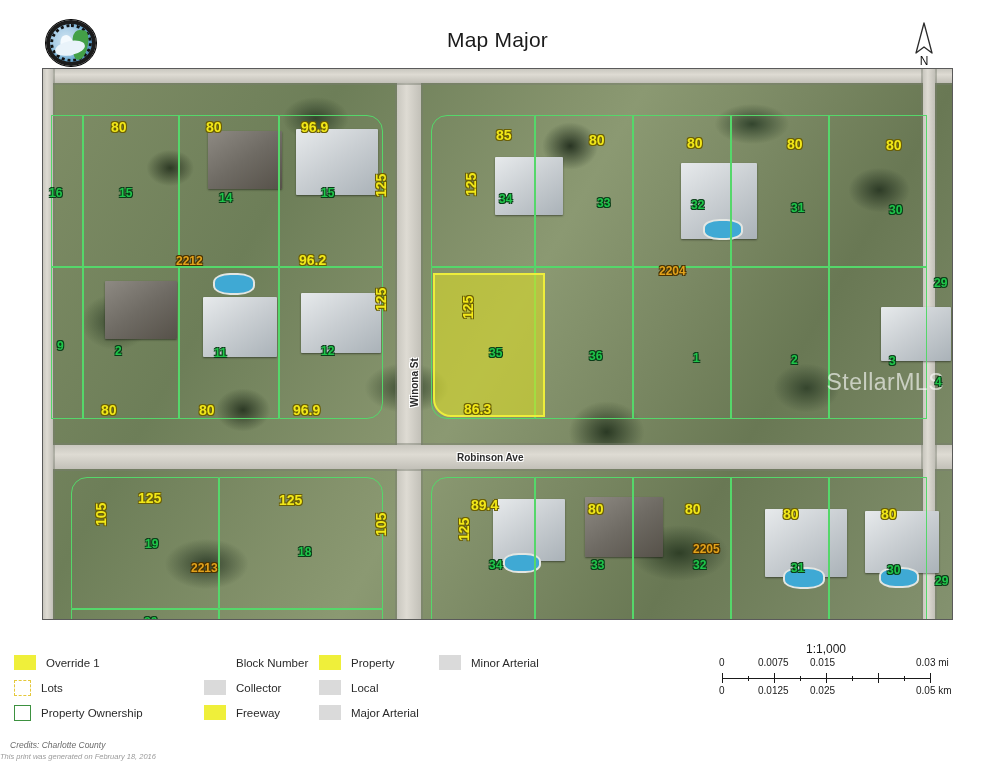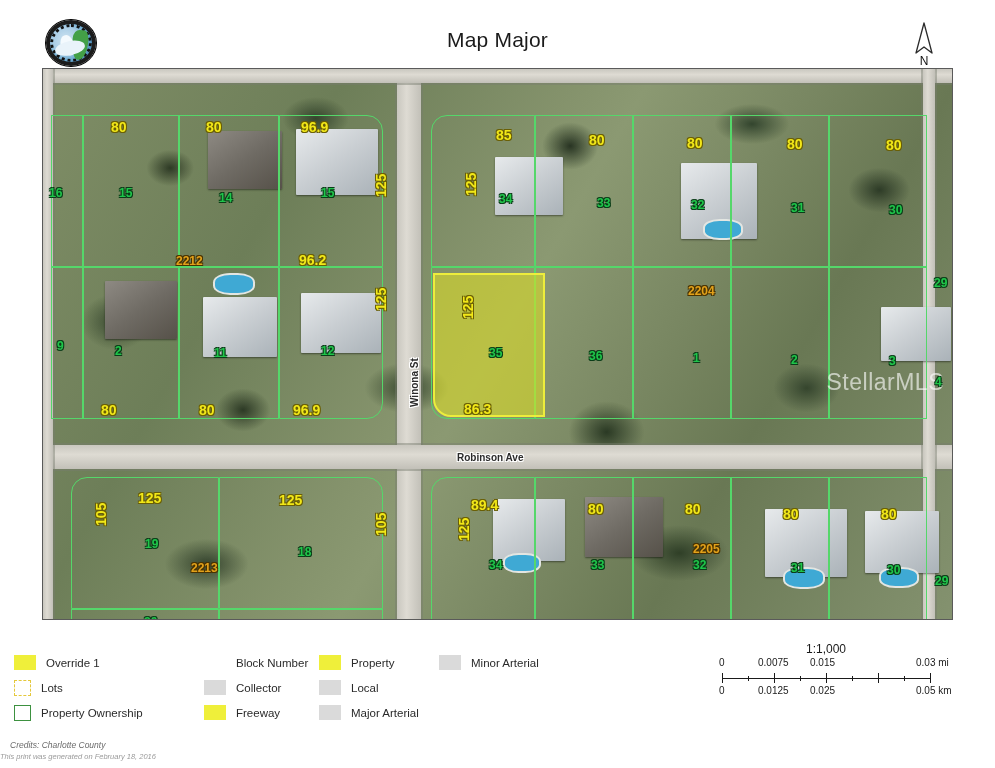--- a/index.html
+++ b/index.html
@@ -391,21 +391,21 @@
         <div class="dim" style="left: 546px; top: 63px;">80</div>
         <div class="dim" style="left: 644px; top: 66px;">80</div>
         <div class="dim" style="left: 744px; top: 67px;">80</div>
         <div class="dim" style="left: 843px; top: 68px;">80</div>
         <div class="lotnum" style="left: 456px; top: 123px;">34</div>
         <div class="lotnum" style="left: 554px; top: 127px;">33</div>
         <div class="lotnum" style="left: 648px; top: 129px;">32</div>
         <div class="lotnum" style="left: 748px; top: 132px;">31</div>
         <div class="lotnum" style="left: 846px; top: 134px;">30</div>
         <div class="dim vert" style="left: 420px; top: 127px;">125</div>
-        <div class="blocknum" style="left: 645px; top: 195px; margin-top: 20px;">2204</div>
+        <div class="blocknum" style="left: 616px; top: 195px;">2204</div>
         <div class="lotnum" style="left: 891px; top: 207px;">29</div>
         <div class="dim vert" style="left: 417px; top: 250px;">125</div>
         <div class="lotnum" style="left: 446px; top: 277px;">35</div>
         <div class="dim" style="left: 421px; top: 332px;">86.3</div>
         <div class="lotnum" style="left: 546px; top: 280px;">36</div>
         <div class="lotnum" style="left: 650px; top: 282px;">1</div>
         <div class="lotnum" style="left: 748px; top: 284px;">2</div>
         <div class="lotnum" style="left: 846px; top: 285px;">3</div>
         <div class="lotnum" style="left: 892px; top: 306px;">4</div>
         <div class="dim" style="left: 95px; top: 421px;">125</div>

